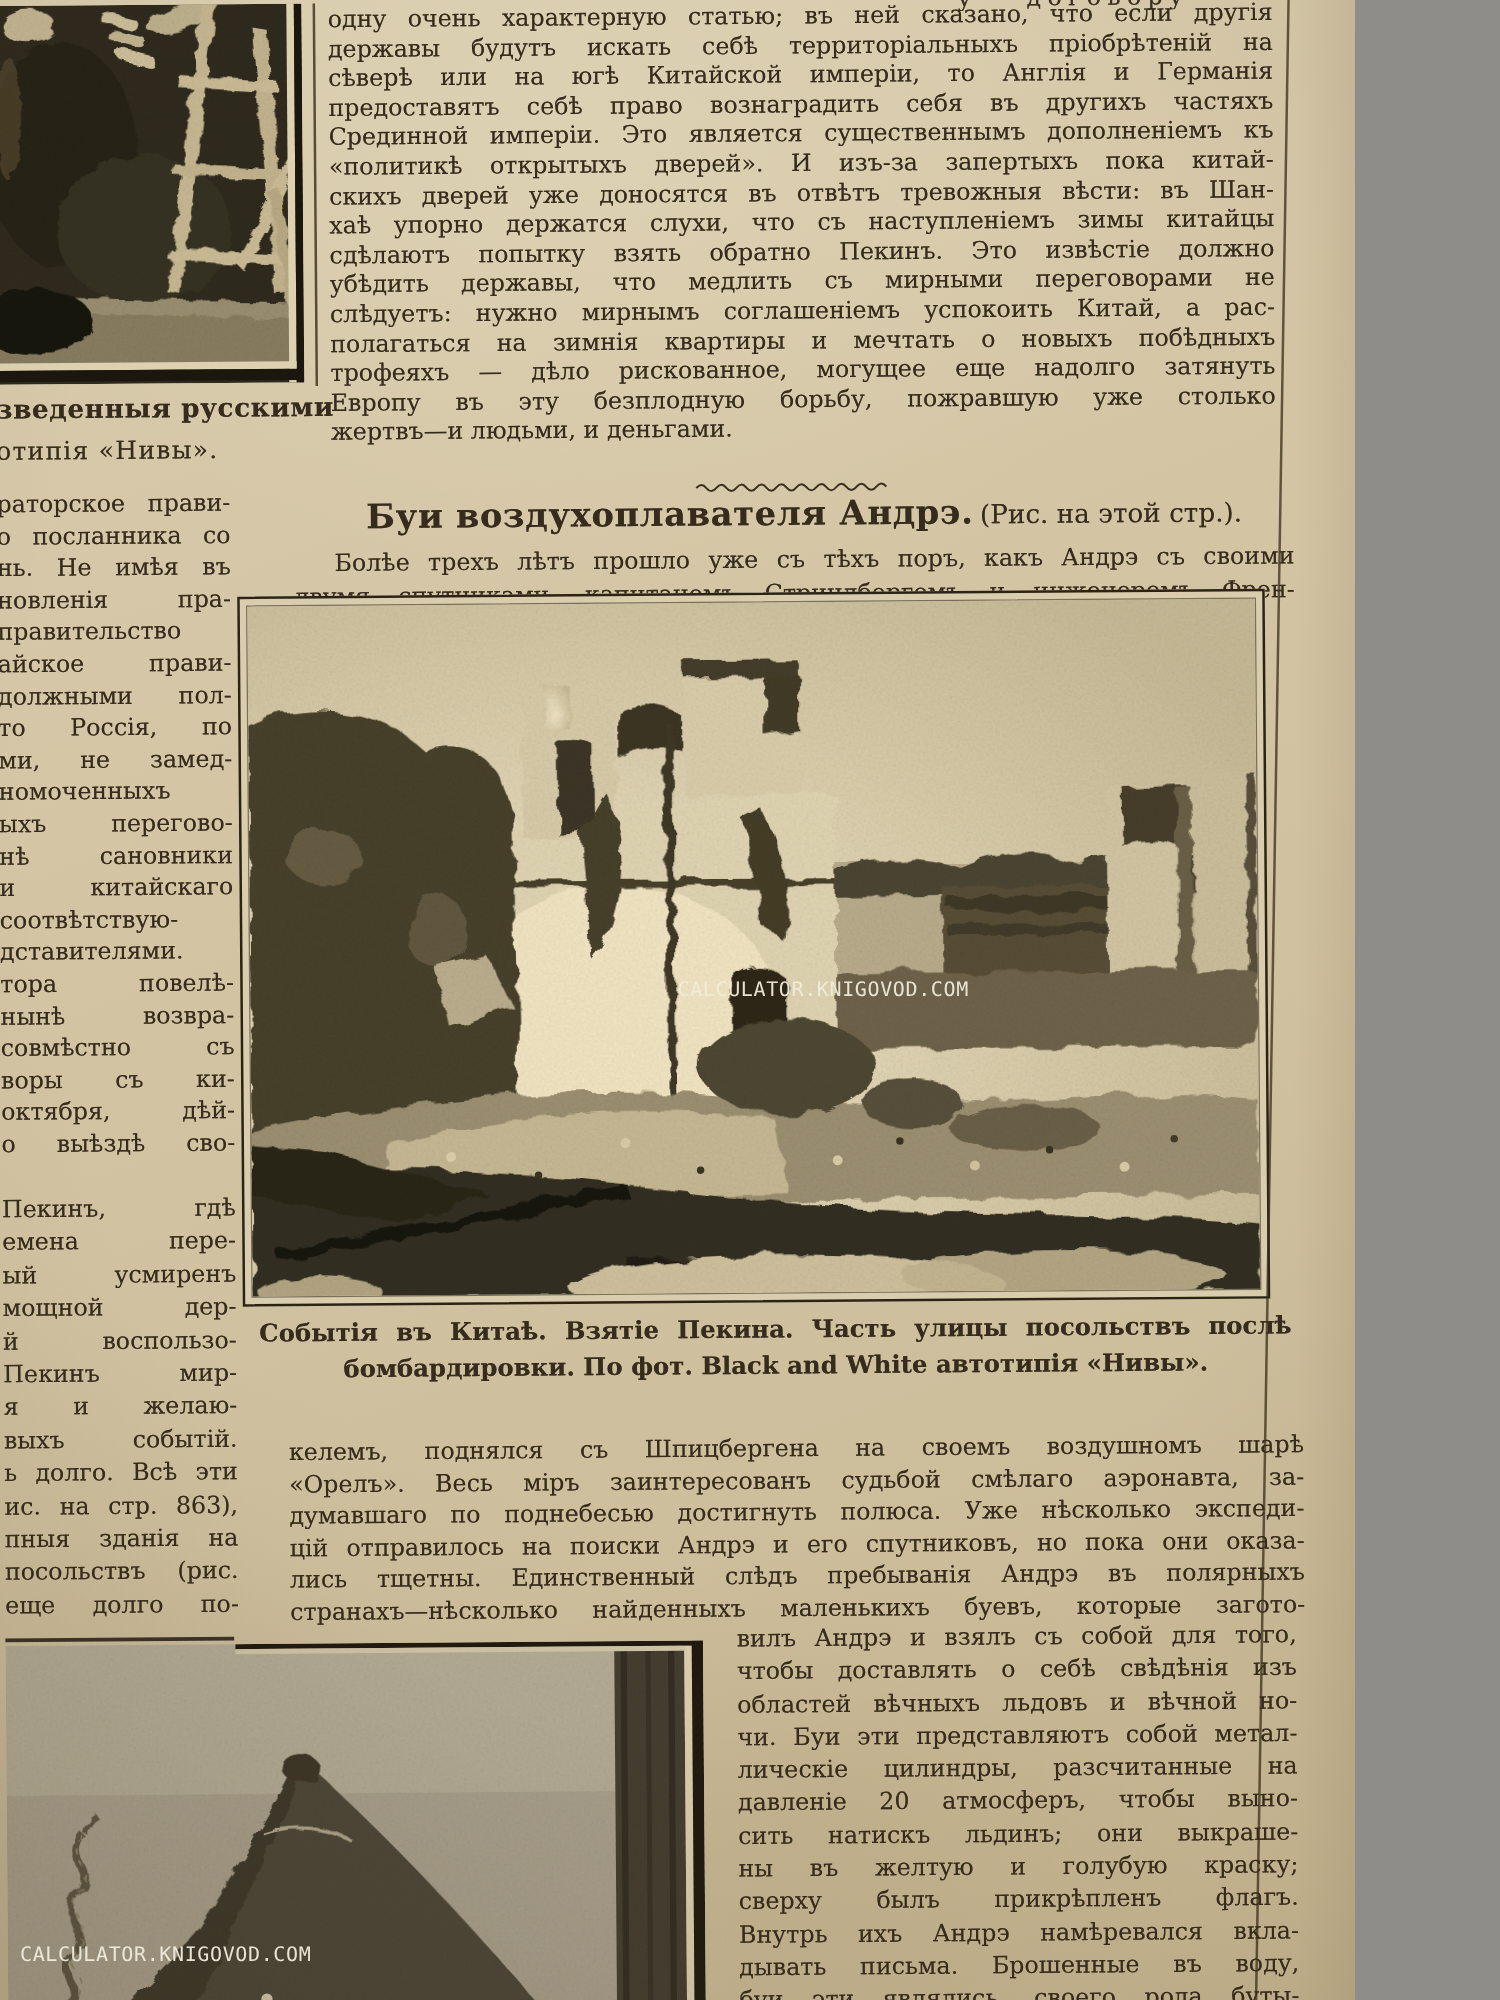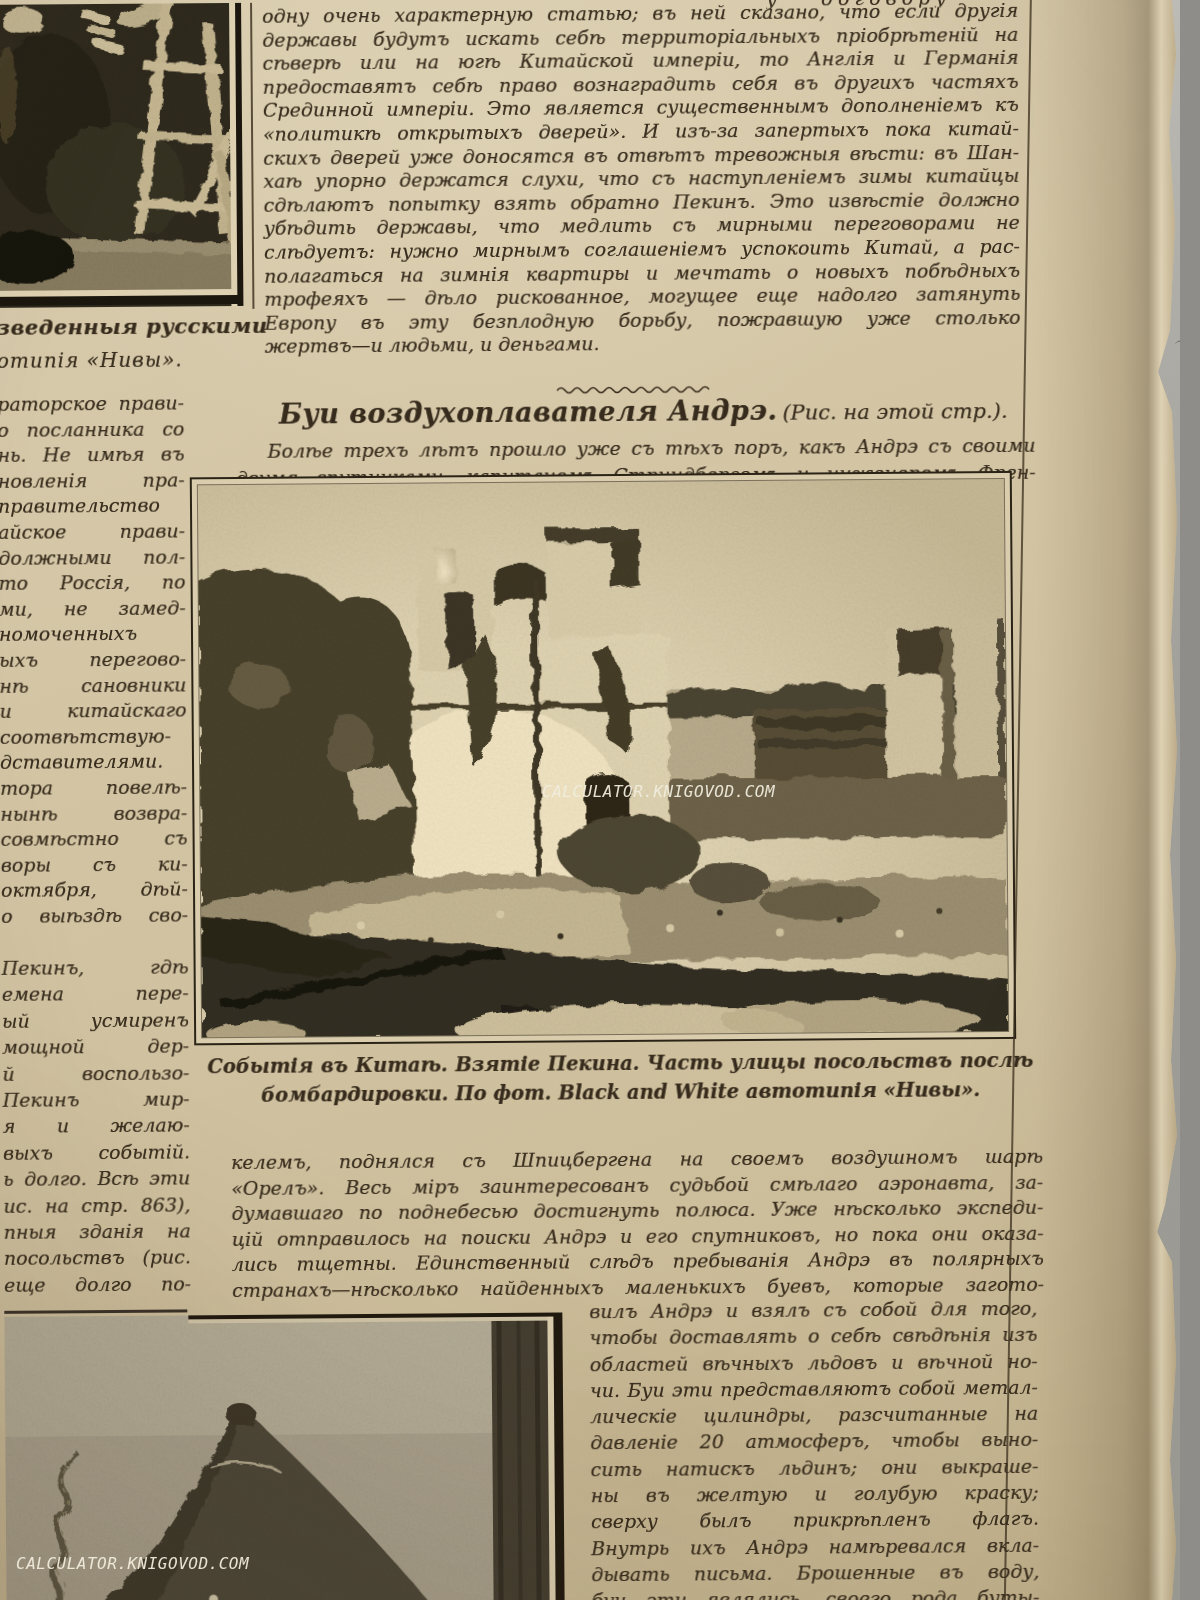--- a/index.html
+++ b/index.html
@@ -1,17 +1,17 @@
 <!DOCTYPE html>
 <html><head>
 <meta charset="utf-8">
 <style>
   html,body{margin:0;padding:0;background:#8e8d89;}
-  .canvas{position:relative;width:1180px;height:1600px;overflow:hidden;
-    font-family:"DejaVu Serif",serif;font-style:italic;}
+  .canvas{position:relative;width:1084px;height:1600px;overflow:hidden;
+    font-family:"DejaVu Serif",serif;}
   
   .table-bg{position:absolute;left:1148px;top:0;width:52px;height:1600px;
     background:linear-gradient(180deg,#bcbbb6 0%,#aeada8 18%,#a09f9a 45%,#989790 100%);}
   .vein{position:absolute;left:26px;top:340px;width:26px;height:15px;
     border-top:2px solid #6f6e69;border-radius:50%;transform:rotate(14deg);}
   
   .paper{position:absolute;left:0;top:0;width:1200px;height:1600px;
     background:
       radial-gradient(ellipse 420px 300px at 56% 90%, rgba(140,115,75,0.10), transparent 70%),
       radial-gradient(ellipse 500px 420px at 8% 95%, rgba(120,95,60,0.12), transparent 70%),

